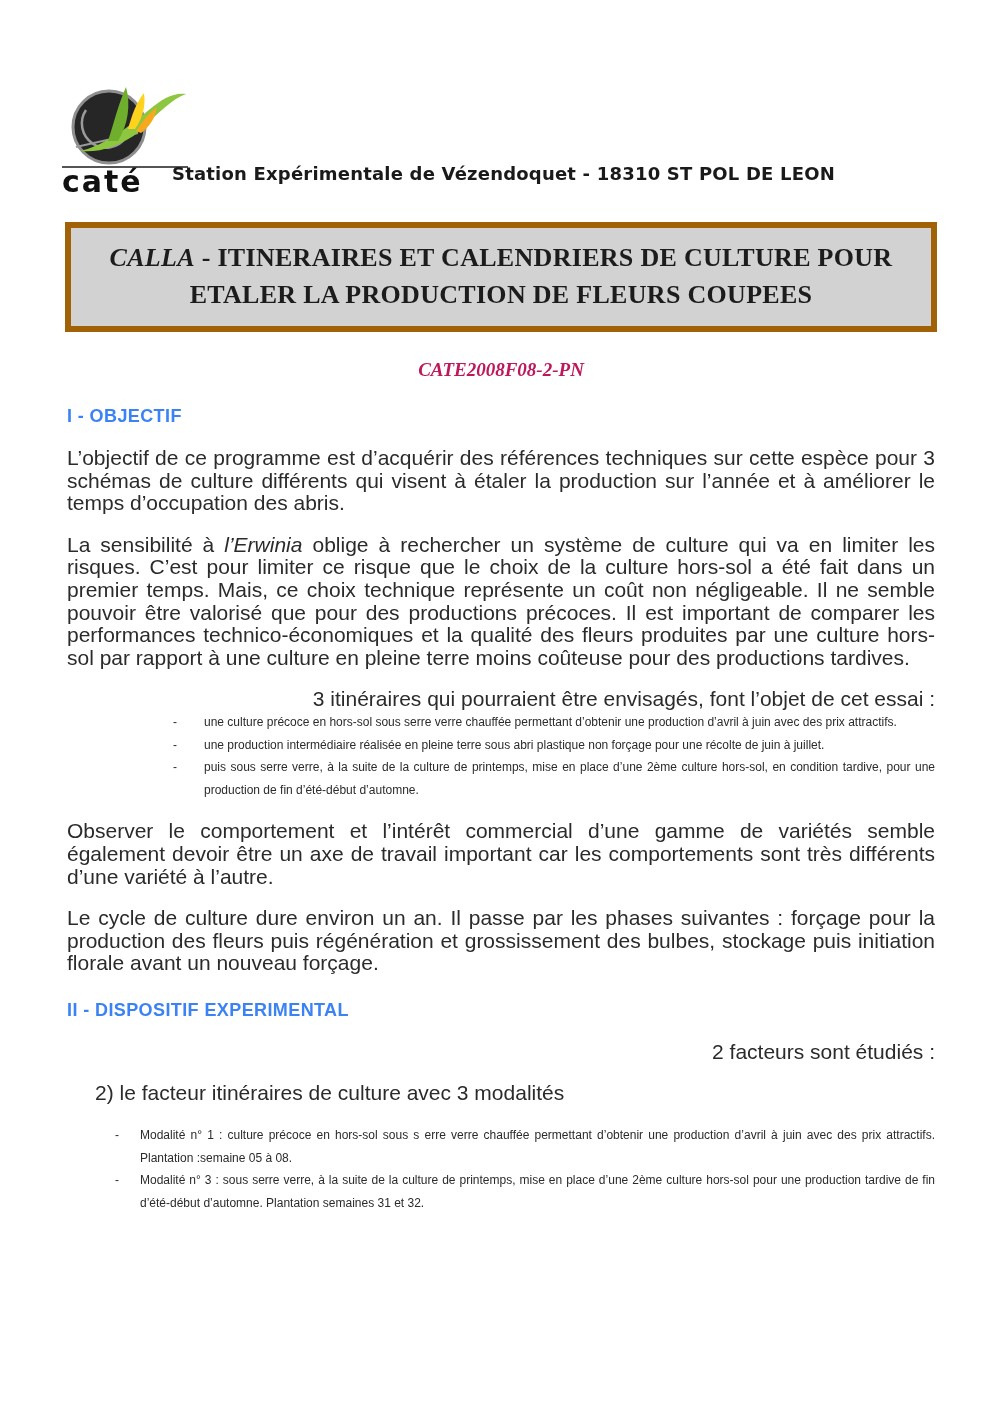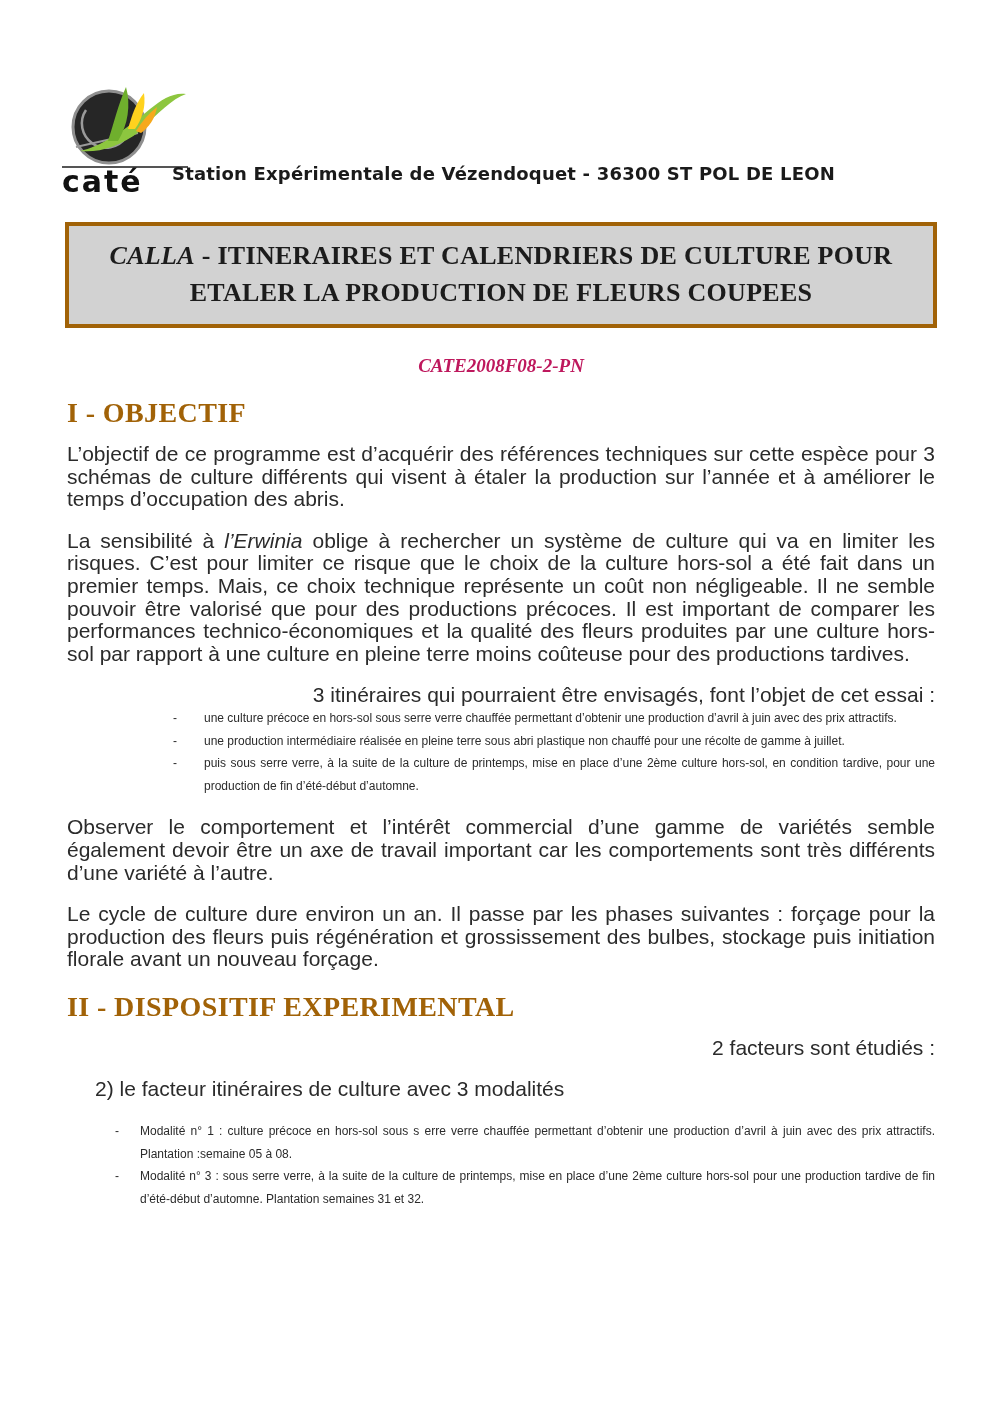--- a/index.html
+++ b/index.html
@@ -21,38 +21,38 @@
   }
   .station{
     position:absolute;left:172px;top:163px;
     font-family:"DejaVu Sans",sans-serif;font-weight:bold;
     font-size:18px;letter-spacing:.2px;color:#1a1a1a;white-space:nowrap;
   }
 
   
   .content{padding:0 66px 0 67px;}
   .title-box{
-    margin:0 -2px;border:4px solid #a16207;background:#d2d2d2;
+    margin:0 -2px;border:6px solid #a16207;background:#d2d2d2;
     text-align:center;padding:11px 18px 13px;
   }
   .title-line{
     font-family:"Liberation Serif",serif;font-weight:bold;
     font-size:26px;line-height:37px;color:#1c1c1c;letter-spacing:.3px;
   }
   .title-line .species{font-style:italic;}
 
   
   .ref{
     margin-top:26px;text-align:center;
     font-family:"Liberation Serif",serif;font-style:italic;font-weight:bold;
     font-size:19px;line-height:23px;color:#be185d;
   }
   h2{
-    margin:24px 0 0;font-family:Liberation Serif, serif;
-    font-size:28px;line-height:23px;color:#a16207;letter-spacing:.4px;
+    margin:24px 0 0;font-family:Liberation Sans, sans-serif;
+    font-size:18px;line-height:23px;color:#3b82f6;letter-spacing:.4px;
   }
   p{margin:19px 0 0;font-size:21px;line-height:22.6px;text-align:justify;}
   p.no-just{text-align:right;}
   ul{list-style:none;margin:0;padding:0;font-size:12px;line-height:22.6px;}
   ul li{position:relative;text-align:justify;}
   ul.itineraires li{padding-left:137px;}
   ul.itineraires li::before{content:"-";position:absolute;left:106px;}
   ul.modalites{margin-top:19px;}
   ul.modalites li{padding-left:73px;}
   ul.modalites li::before{content:"-";position:absolute;left:48px;}
@@ -74,21 +74,21 @@
 
         <path d="M 18 66 C 38 62, 62 46, 88 24 C 100 14, 112 7, 124 9 C 110 14, 96 28, 78 46 C 58 62, 36 68, 18 66 Z" fill="#8dc63f"></path>
 
         <path d="M 46 56 C 52 38, 56 20, 64 2 C 69 20, 66 40, 56 56 Z" fill="#6faf2d"></path>
 
         <path d="M 66 44 C 70 30, 74 18, 82 8 C 84 22, 80 34, 73 44 Z" fill="#ffd21e"></path>
         <path d="M 74 46 C 80 36, 87 28, 95 22 C 93 34, 87 42, 79 48 Z" fill="#f6a91c"></path>
       </svg>
       <div class="logo-text">caté</div>
     </div>
-    <div class="station">Station Expérimentale de Vézendoquet - 36300 ST POL DE LEON</div>
+    <div class="station">Station Expérimentale de Vézendoquet - 18310 ST POL DE LEON</div>
   </div>
 
   <div class="content">
 
     <div class="title-box">
       <div class="title-line"><span class="species">CALLA</span><span> - ITINERAIRES ET CALENDRIERS DE CULTURE POUR</span></div>
       <div class="title-line">ETALER LA PRODUCTION DE FLEURS COUPEES</div>
     </div>
 
     <div class="ref">CATE2008F08-2-PN</div>
@@ -96,21 +96,21 @@
     <h2>I - OBJECTIF</h2>
 
     <p>L’objectif de ce programme est d’acquérir des références techniques sur cette espèce pour 3 schémas de culture différents qui visent à étaler la production sur l’année et à améliorer le temps d’occupation des abris.</p>
 
     <p><span>La sensibilité à </span><em>l’Erwinia</em><span> oblige à rechercher un système de culture qui va en limiter les risques. C’est pour limiter ce risque que le choix de la culture hors-sol a été fait dans un premier temps. Mais, ce choix technique représente un coût non négligeable. Il ne semble pouvoir être valorisé que pour des productions précoces. Il est important de comparer les performances technico-économiques et la qualité des fleurs produites par une culture hors-sol par rapport à une culture en pleine terre moins coûteuse pour des productions tardives.</span></p>
 
     <p class="no-just">3 itinéraires qui pourraient être envisagés, font l’objet de cet essai :</p>
 
     <ul class="itineraires">
       <li>une culture précoce en hors-sol sous serre verre chauffée permettant d’obtenir une production d’avril à juin avec des prix attractifs.</li>
-      <li>une production intermédiaire réalisée en pleine terre sous abri plastique non chauffé pour une récolte de gamme à juillet.</li>
+      <li>une production intermédiaire réalisée en pleine terre sous abri plastique non forçage pour une récolte de juin à juillet.</li>
       <li>puis sous serre verre, à la suite de la culture de printemps, mise en place d’une 2ème culture hors-sol, en condition tardive, pour une production de fin d’été-début d’automne.</li>
     </ul>
 
     <p>Observer le comportement et l’intérêt commercial d’une gamme de variétés semble également devoir être un axe de travail important car les comportements sont très différents d’une variété à l’autre.</p>
 
     <p>Le cycle de culture dure environ un an. Il passe par les phases suivantes : forçage pour la production des fleurs puis régénération et grossissement des bulbes, stockage puis initiation florale avant un nouveau forçage.</p>
 
     <h2>II - DISPOSITIF EXPERIMENTAL</h2>
 
     <p class="no-just">2 facteurs sont étudiés :</p>

